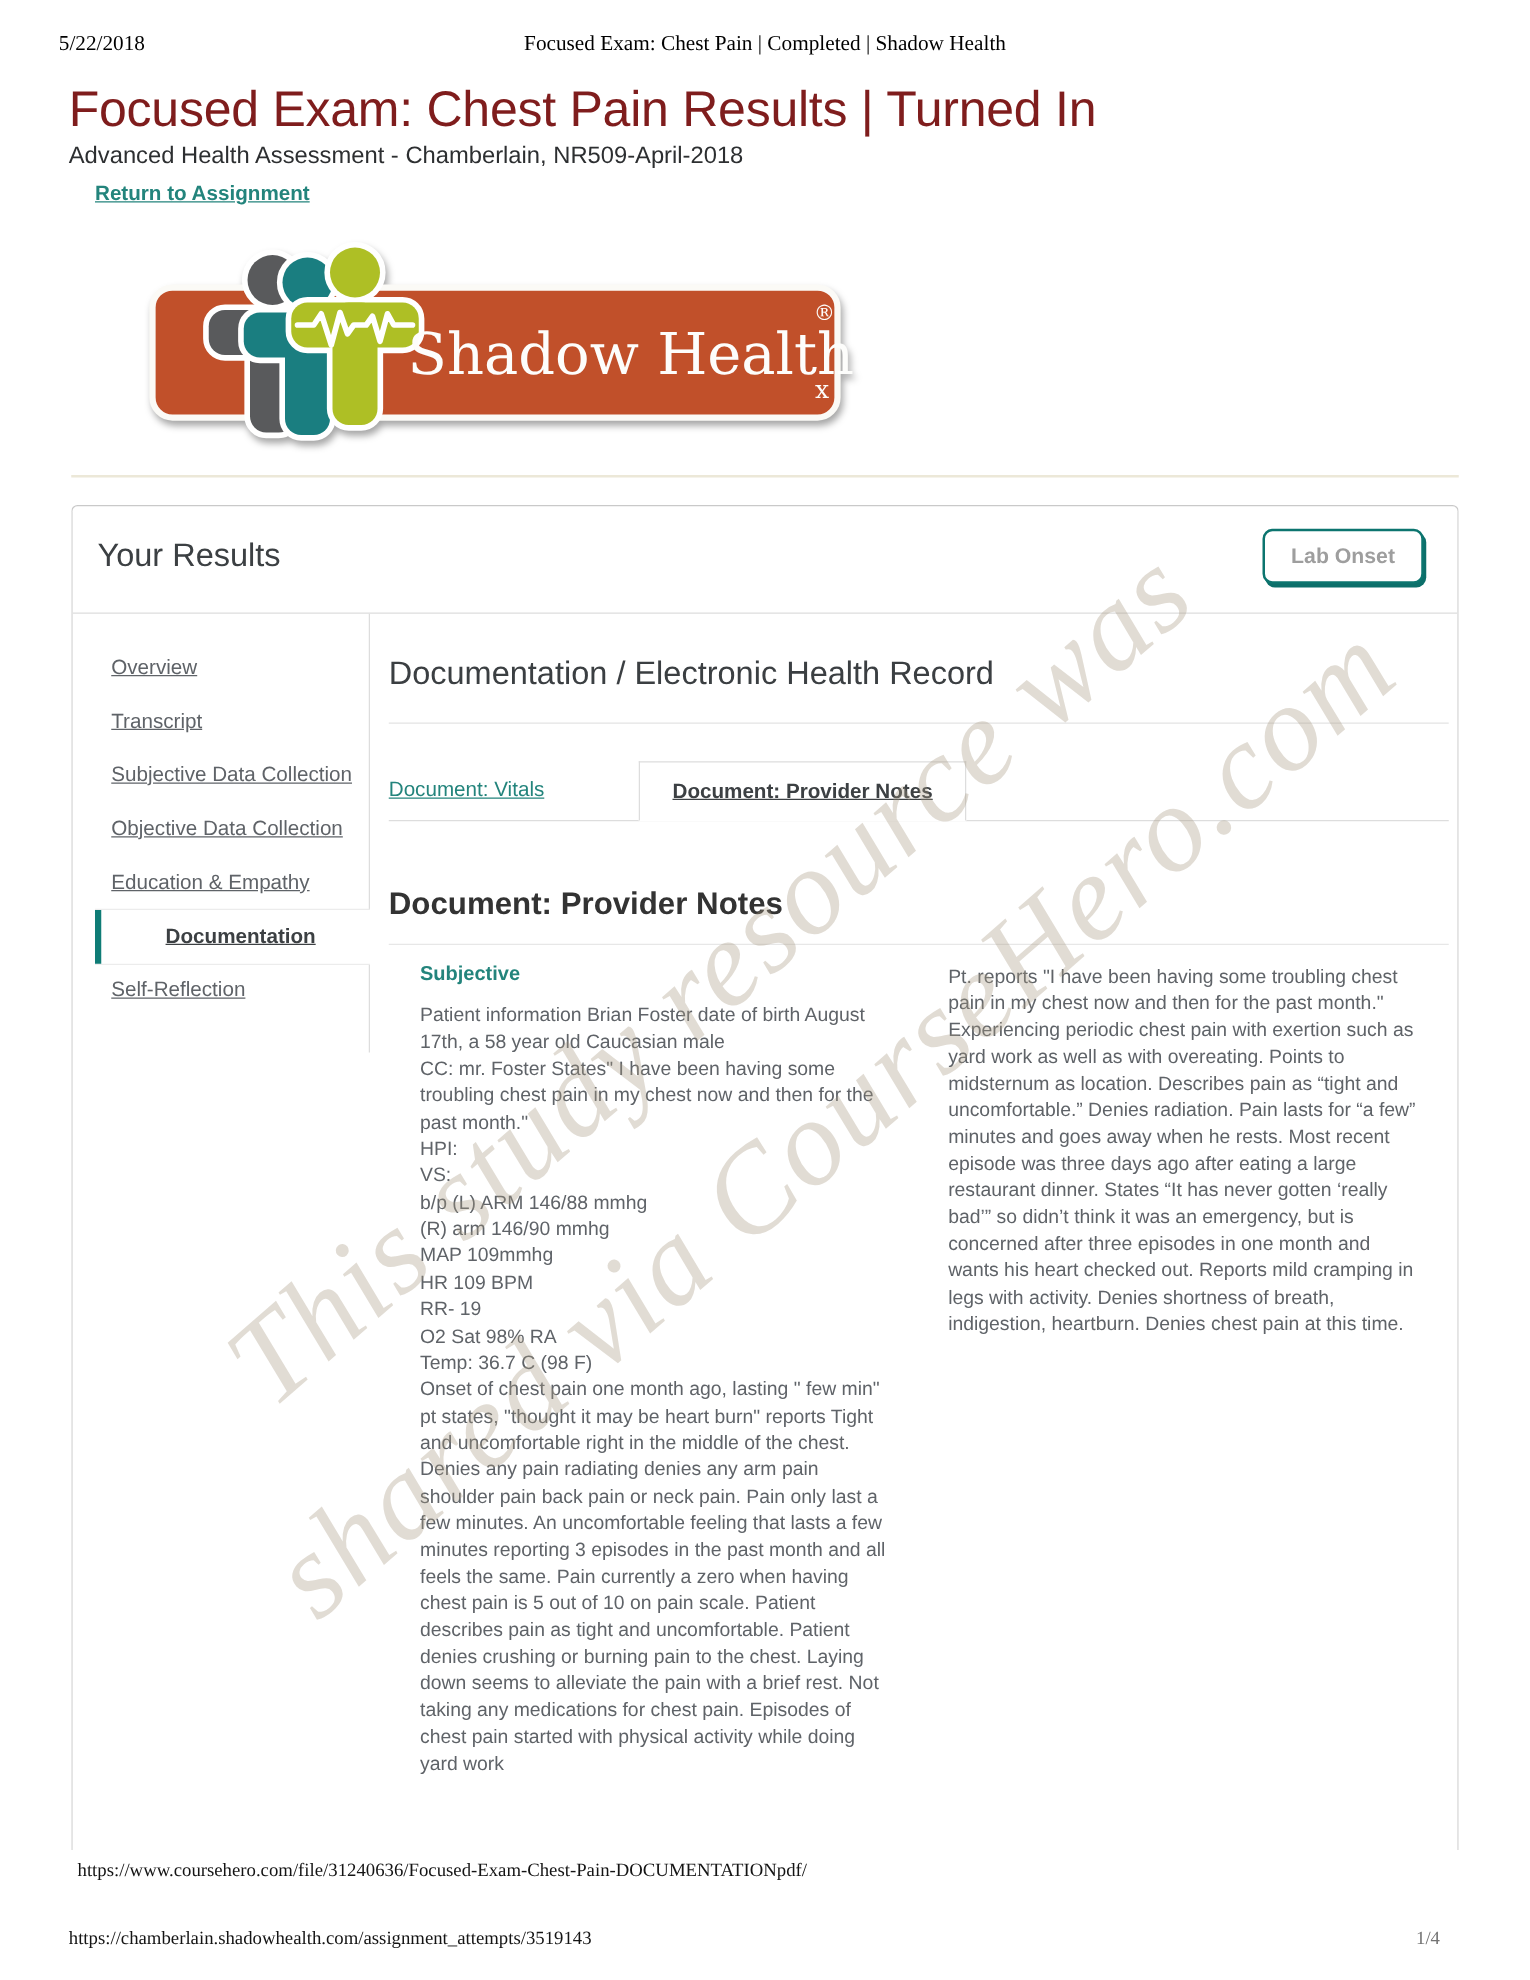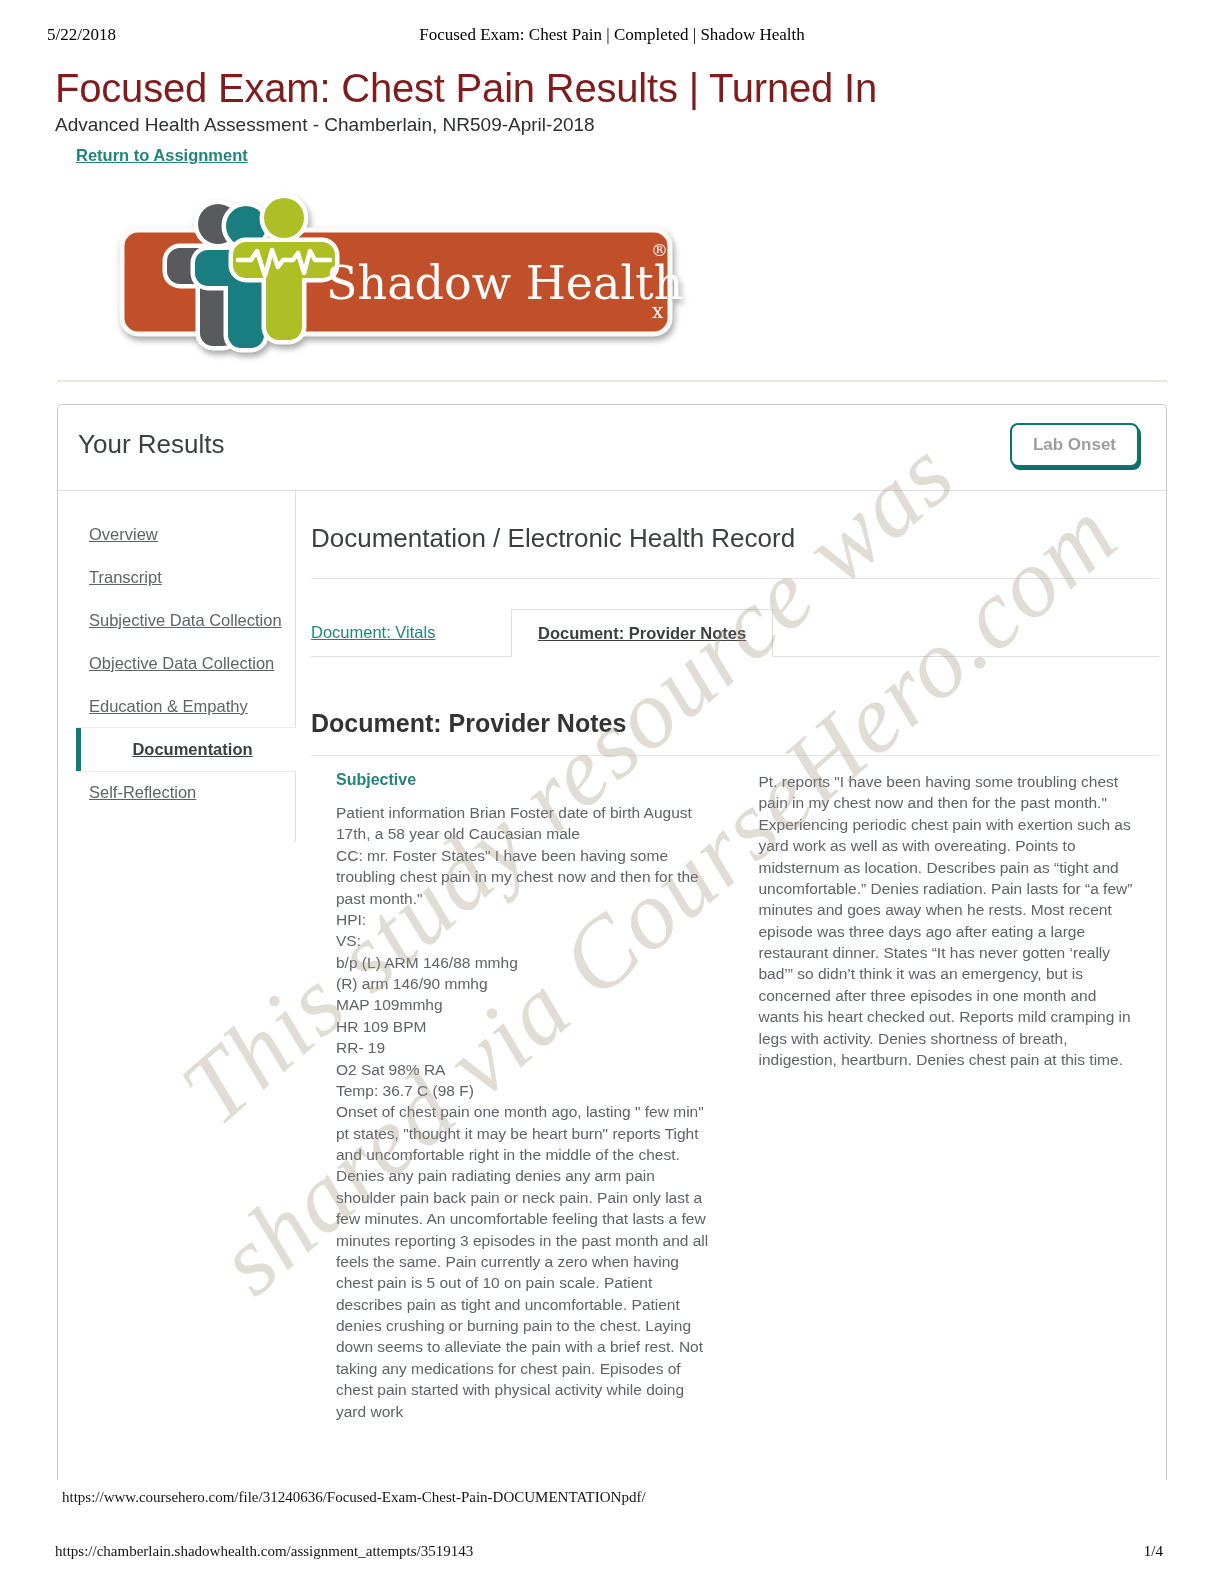--- a/index.html
+++ b/index.html
@@ -12,22 +12,22 @@
 
   
   .print-date { position:absolute; left:47px; top:25px;
     font:17px "Liberation Serif", serif; color:#000; }
   .print-title { position:absolute; left:0; right:0; top:25px; text-align:center;
     font:17px "Liberation Serif", serif; color:#000; }
   .src-link { position:absolute; left:62px; top:1489px;
     font:15px "Liberation Serif", serif; color:#141414; }
   .footer-url { position:absolute; left:55px; top:1543px;
     font:15px "Liberation Serif", serif; color:#141414; }
-  .footer-page { position:absolute; right:61px; top:1543px;
-    font:15px "Liberation Serif", serif; color:#000000; }
+  .footer-page { position:absolute; right:72px; top:1543px;
+    font:15px "Liberation Serif", serif; color:#737373; }
 
   
   .page-title { position:absolute; left:55px; top:66px;
     font-size:40px; font-weight:400; color:#7f1d1d; letter-spacing:-0.2px; }
   .page-subtitle { position:absolute; left:55px; top:114px;
     font-size:19px; color:#2d2f31; }
   .return-link { position:absolute; left:76px; top:146px;
     font-size:16.5px; font-weight:700; color:#23847c; text-decoration:underline; }
 
   

